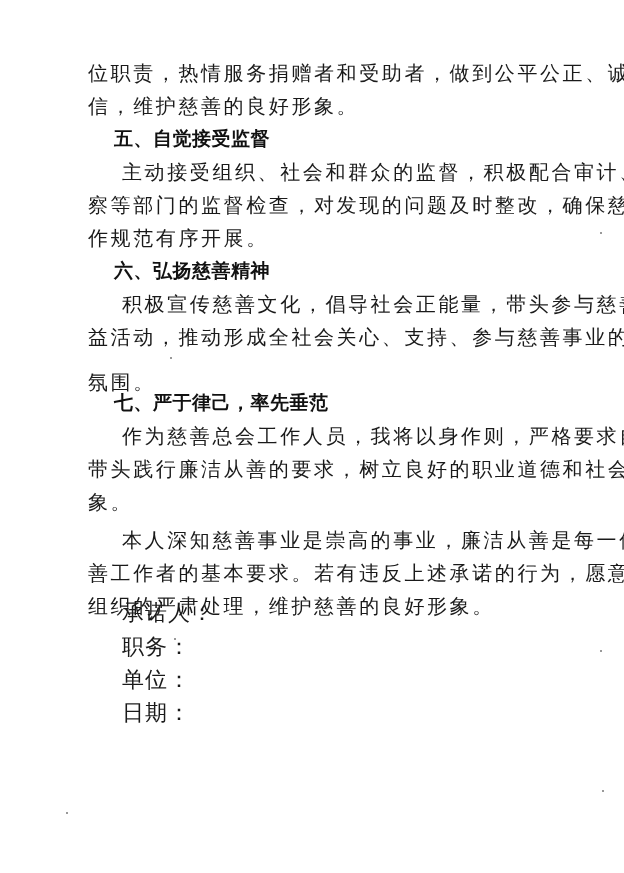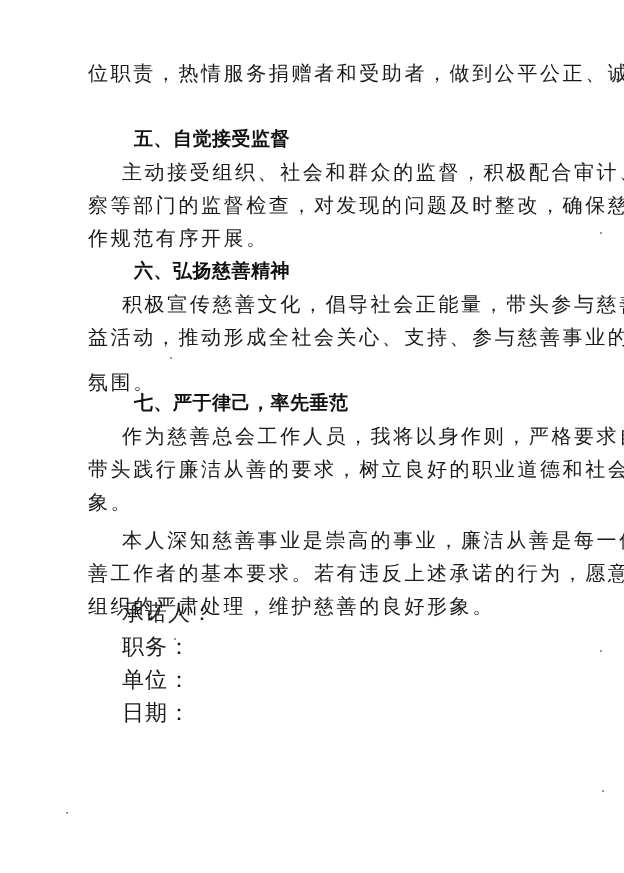--- a/index.html
+++ b/index.html
@@ -10,36 +10,37 @@
     color: #1a1a1a;
   }
   .page { position: absolute; left: 0; top: 0; width: 624px; height: 873px; }
   .line {
     position: absolute; left: 88px; width: 460px;
     font-size: 20px; line-height: 24px; white-space: nowrap;
     letter-spacing: 2.6px;
   }
   .indent { left: 122px; }
   .heading {
-    position: absolute; left: 134px;
+    position: absolute; left: 114px;
     font-family: Liberation Sans, sans-serif;
     font-weight: bold; font-size: 19px; line-height: 24px; letter-spacing: 0.5px;
     color: #111;
   }
   .sig {
     position: absolute; left: 122px; font-size: 22px; line-height: 24px;
     letter-spacing: 1px;
   }
   .speck { position: absolute; width: 2px; height: 2px; background: #777; border-radius: 1px; }
 </style>
 </head>
 <body>
 
 <div class="page">
   <div class="line" style="top:61px">位职责，热情服务捐赠者和受助者，做到公平公正、诚实守</div>
+  <div class="line" style="top:94px">信，维护慈善的良好形象。</div>
 
   <div class="heading" style="top:127px">五、自觉接受监督</div>
   <div class="line indent" style="top:160px; width:430px">主动接受组织、社会和群众的监督，积极配合审计、监</div>
   <div class="line" style="top:193px">察等部门的监督检查，对发现的问题及时整改，确保慈善工</div>
   <div class="line" style="top:226px">作规范有序开展。</div>
 
   <div class="heading" style="top:259px">六、弘扬慈善精神</div>
   <div class="line indent" style="top:292px">积极宣传慈善文化，倡导社会正能量，带头参与慈善公</div>
   <div class="line" style="top:325px">益活动，推动形成全社会关心、支持、参与慈善事业的良好</div>
   <div class="line" style="top:370px">氛围。</div>

